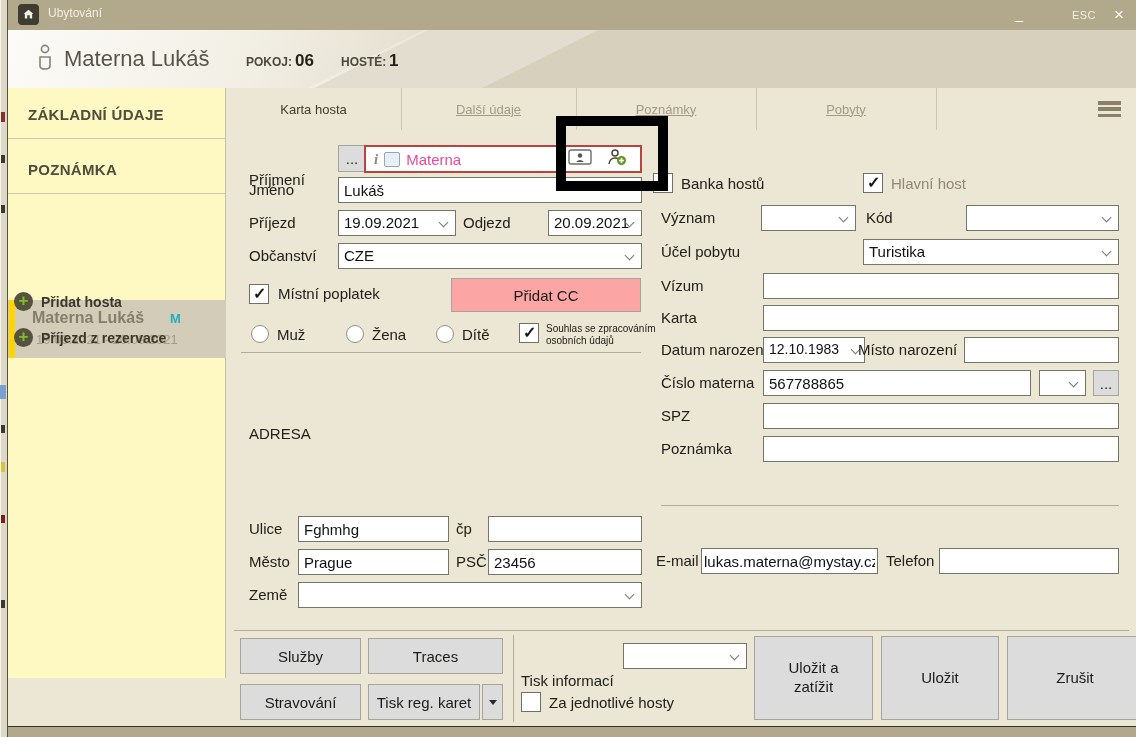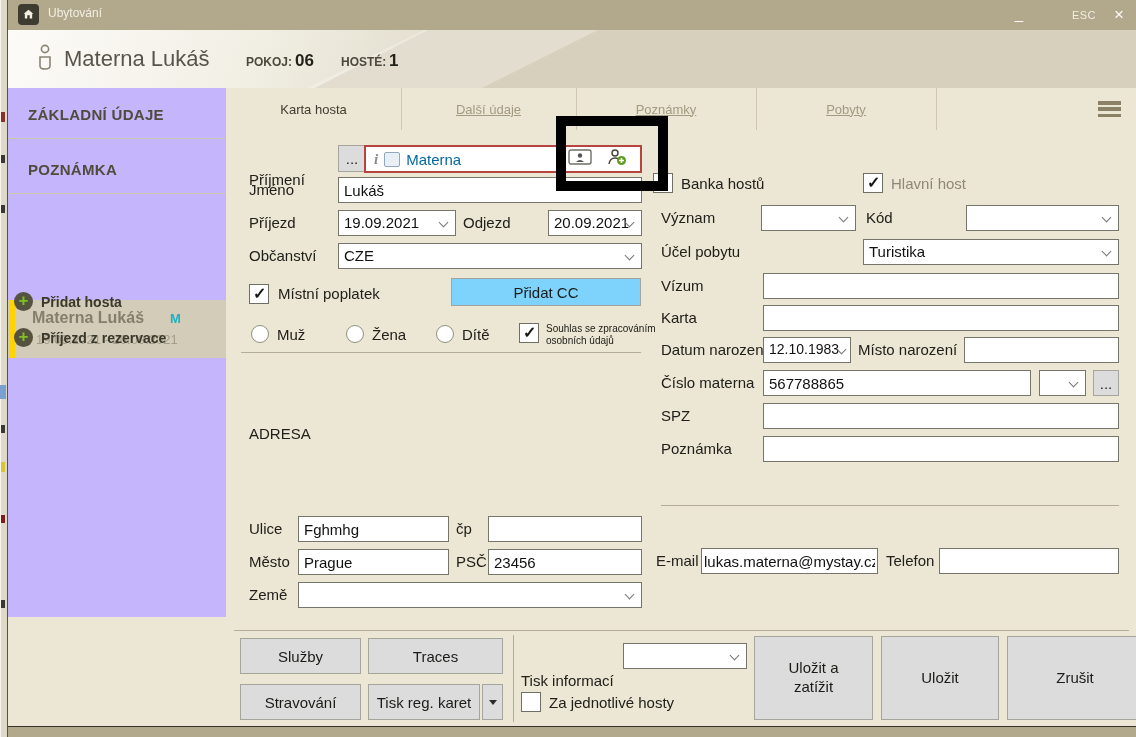--- a/index.html
+++ b/index.html
@@ -32,21 +32,21 @@
   .diag2{position:absolute;left:300px;top:0;width:290px;height:58px;background:rgba(255,255,255,.28);
     clip-path:polygon(40% 0,100% 0,60% 100%,0 100%);}
   .guest-ic{position:absolute;left:28px;top:14px;}
   .header-name{position:absolute;left:56px;top:16px;font-size:22px;color:#57544a;}
   .pokoj-lbl{position:absolute;left:238px;top:25px;font-size:12px;font-weight:bold;color:#4c483c;}
   .pokoj-val{position:absolute;left:287px;top:21px;font-size:17px;font-weight:bold;color:#23221d;}
   .hoste-lbl{position:absolute;left:333px;top:25px;font-size:12px;font-weight:bold;color:#4c483c;}
   .hoste-val{position:absolute;left:381px;top:21px;font-size:17px;font-weight:bold;color:#23221d;}
 
   
-  .sidebar{position:absolute;left:0;top:88px;width:218px;height:529px;background:#c4b5fd;
+  .sidebar{position:absolute;left:0;top:88px;width:218px;height:590px;background:#fef9c3;
     border-right:1px solid #c6bfaa;}
   .side-section{position:absolute;left:20px;font-size:15px;font-weight:bold;color:#504b3b;letter-spacing:.3px;}
   .side-div{position:absolute;left:0;width:218px;height:1px;background:#cdc6b2;}
   .guest-item{position:absolute;left:0;top:212px;width:218px;height:58px;background:#d2ccb9;}
   .guest-bar{position:absolute;left:1px;top:0;width:6px;height:58px;}
   .guest-nm{position:absolute;left:24px;top:9px;font-size:16px;font-weight:bold;color:#847e6a;}
   .guest-badge{position:absolute;left:162px;top:11px;font-size:13px;font-weight:bold;}
   .guest-dates{position:absolute;left:28px;top:32px;font-size:13px;color:#a39c8a;}
   .side-action{position:absolute;left:0;width:218px;height:24px;}
   .plus-ic{position:absolute;left:6px;top:2px;width:19px;height:19px;border-radius:50%;
@@ -86,21 +86,21 @@
   
   .red-field{position:absolute;left:138px;top:57px;width:278px;height:28px;background:#fff;
     border:2px solid #b8443f;display:flex;align-items:center;gap:6px;padding:0 6px;}
   .info-i{font-family:"Liberation Serif",serif;font-style:italic;font-weight:bold;color:#8b8b85;
     font-size:15px;padding-left:2px;}
   .grid-ic{width:16px;height:15px;border:1px solid #93a7bd;border-radius:2px;
     background:linear-gradient(#e9eff7,#e9eff7),
     repeating-linear-gradient(90deg,#aebfd4 0 1px,transparent 1px 5px),
     repeating-linear-gradient(0deg,#aebfd4 0 1px,transparent 1px 5px);
     background-blend-mode:normal;background-color:#e9eff7;}
-  .red-val{font-size:15px;color:#0369a1;flex:1;}
+  .red-val{font-size:15px;color:#ec4899;flex:1;}
   .field-icons{display:flex;gap:14px;align-items:center;margin-right:6px;}
 
   
   .highlight-box{position:absolute;left:330px;top:28px;width:112px;height:75px;border:10px solid #000;}
 
   
   .bigbtn{font-size:15px;line-height:1.25;}
   .arrow-btn{display:flex;align-items:center;justify-content:center;}
   .arrow-btn::after{content:"";width:0;height:0;border-left:4px solid transparent;
     border-right:4px solid transparent;border-top:5px solid #2b2b28;}
@@ -237,21 +237,21 @@
       </div>
 
       <div class="lbl" style="left:23px;top:159px;">Občanství</div>
       <div class="selbox" style="left:112px;top:155px;width:304px;">
         <span>CZE</span>
         <span class="chev"></span>
       </div>
 
       <div class="cb checked" style="left:23px;top:196px;"></div>
       <div class="lbl" style="left:52px;top:197px;">Místní poplatek</div>
-      <div class="btn" style="left:225px;top:190px;width:190px;height:28px;background:#7dd3fc;">Přidat CC</div>
+      <div class="btn" style="left:225px;top:190px;width:190px;height:34px;background:#fca5a5;">Přidat CC</div>
 
       <div class="radio" style="left:25px;top:237px;"></div>
       <div class="lbl" style="left:51px;top:238px;">Muž</div>
       <div class="radio" style="left:120px;top:237px;"></div>
       <div class="lbl" style="left:146px;top:238px;">Žena</div>
       <div class="radio" style="left:210px;top:237px;"></div>
       <div class="lbl" style="left:236px;top:238px;">Dítě</div>
 
       <div class="cb checked" style="left:293px;top:235px;"></div>
       <div class="small-cb-lbl" style="left:320px;top:235px;width:110px;">Souhlas se zpracováním osobních údajů</div>
@@ -298,21 +298,21 @@
         <span class="chev"></span>
       </div>
 
       <div class="lbl" style="left:435px;top:189px;">Vízum</div>
       <input class="inp" style="left: 537px; top: 185px; width: 356px;" value="">
 
       <div class="lbl" style="left:435px;top:221px;">Karta</div>
       <input class="inp" style="left: 537px; top: 217px; width: 356px;" value="">
 
       <div class="lbl" style="left:435px;top:253px;">Datum narození</div>
-      <div class="selbox" style="left:537px;top:249px;width:88px;padding-right:16px;font-size:14px;">
+      <div class="selbox" style="left:537px;top:249px;width:102px;padding-right:16px;font-size:14px;">
         <span>12.10.1983</span>
         <span class="chev" style="right:5px;"></span>
       </div>
       <div class="lbl" style="left:632px;top:253px;">Místo narození</div>
       <input class="inp" style="left: 738px; top: 249px; width: 155px;" value="">
 
       <div class="lbl" style="left:435px;top:286px;">Číslo materna</div>
       <input class="inp" style="left: 537px; top: 282px; width: 268px;" value="567788865">
       <div class="selbox" style="left:813px;top:282px;width:47px;">
         <span></span>

